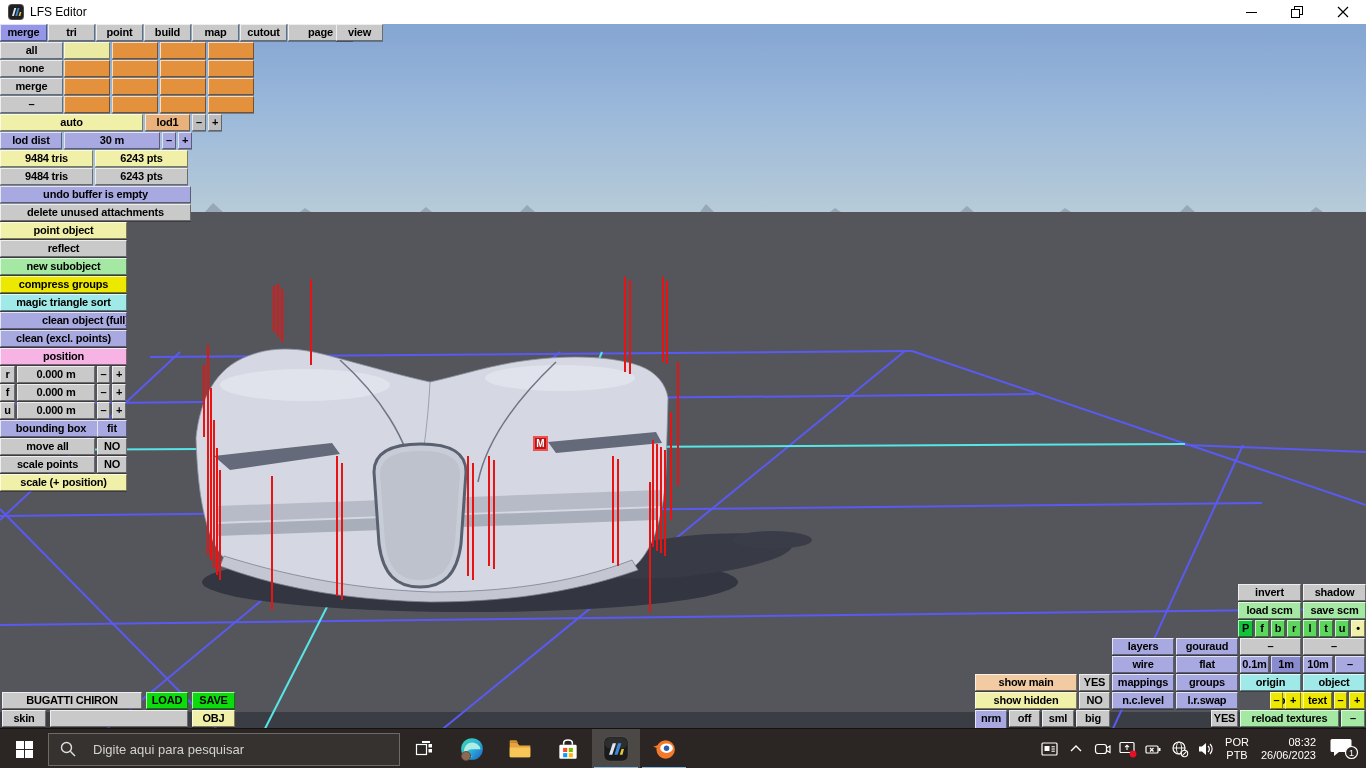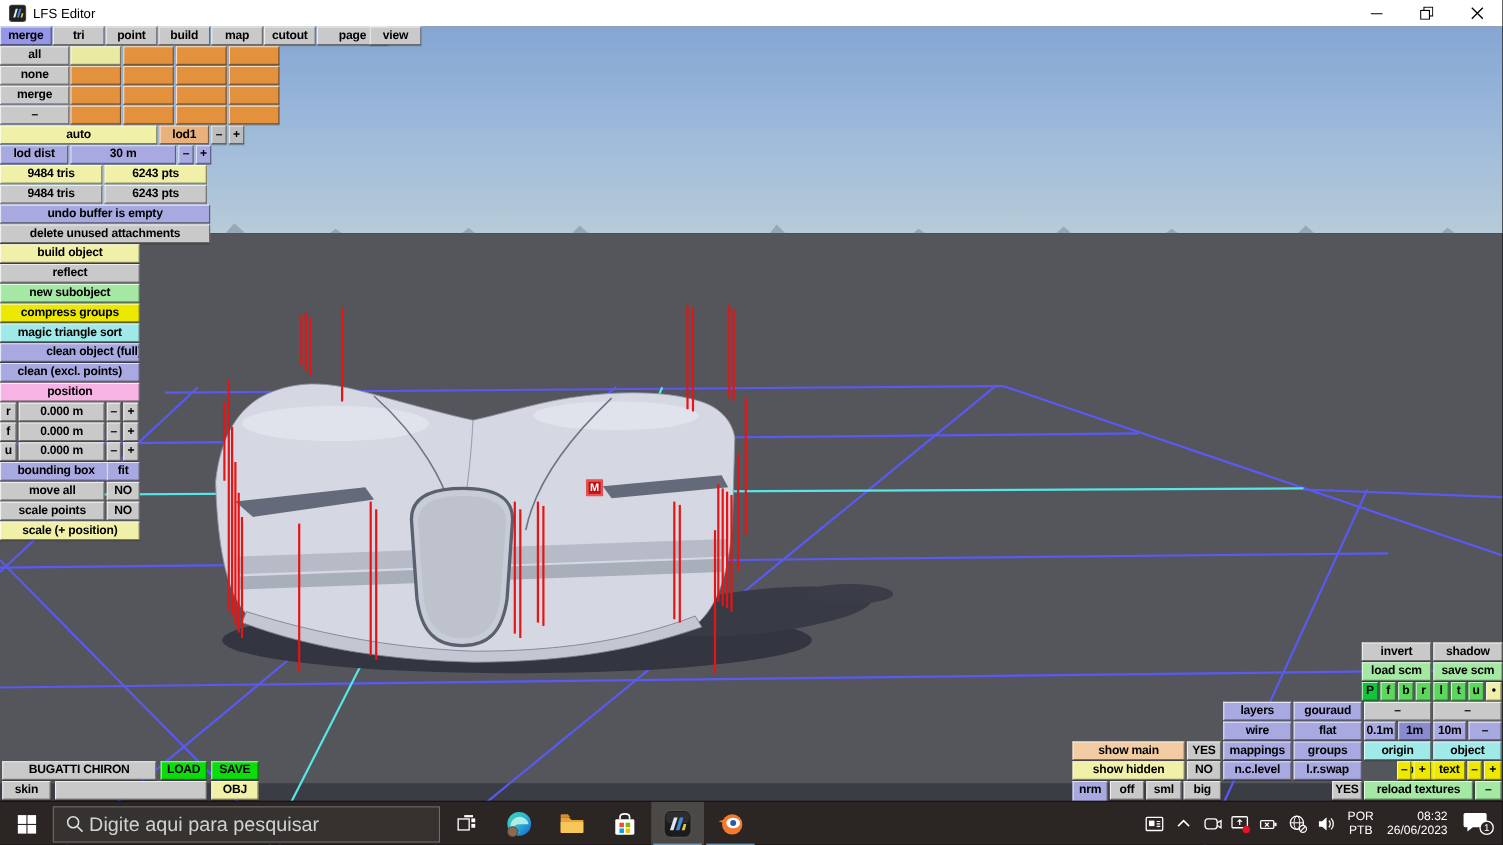--- a/index.html
+++ b/index.html
@@ -27,21 +27,21 @@
        box-shadow:0 1px 0 rgba(0,0,0,.3);}
   #m-badge{position:absolute;left:533px;top:436px;width:15px;height:15px;z-index:8;
        background:#b81616;border:2px solid #f05050;box-sizing:border-box;color:#fff;
        font:700 10px/11px "Liberation Sans",sans-serif;text-align:center;}
   
   #taskbar{position:absolute;left:0;top:728px;width:1366px;height:40px;background:#2b2623;
            border-top:1px solid #16120f;display:flex;align-items:center;z-index:50;}
   .tb-btn{height:40px;display:flex;align-items:center;justify-content:center;flex:none;}
   #tb-search{width:350px;height:31px;background:#36322f;border:1px solid #6e6a66;
              display:flex;align-items:center;flex:none;}
-  #tb-search span{font-size:18px;color:#d2d2d2;margin-left:4px;}
+  #tb-search span{font-size:13px;color:#d2d2d2;margin-left:16px;}
   .appbtn{width:48px;position:relative;}
   .appbtn.active{background:#4c4845;}
   .runline{position:absolute;bottom:0;left:2px;width:44px;height:2px;background:#7fb9e6;}
   #tray{margin-left:auto;display:flex;align-items:center;height:40px;}
   .trayicon{width:26px;height:40px;display:flex;align-items:center;justify-content:center;flex:none;}
   .traytext{color:#fff;font-size:11px;line-height:13px;text-align:center;margin:0 6px;}
   #clockblock{text-align:right;margin:0 6px;}
 </style>
 </head>
 <body>
@@ -185,21 +185,21 @@
       <div class="btn" style="left: 0px; top: 132px; width: 62px; height: 17px; background: rgb(169, 169, 226);">lod dist</div>
       <div class="btn" style="left: 64px; top: 132px; width: 96px; height: 17px; background: rgb(169, 169, 226);">30 m</div>
       <div class="btn" style="left: 162px; top: 132px; width: 14px; height: 17px; background: rgb(169, 169, 226);">–</div>
       <div class="btn" style="left: 178px; top: 132px; width: 14px; height: 17px; background: rgb(169, 169, 226);">+</div>
       <div class="btn" style="left: 0px; top: 150px; width: 93px; height: 17px; background: rgb(240, 240, 168);">9484 tris</div>
       <div class="btn" style="left: 95px; top: 150px; width: 93px; height: 17px; background: rgb(240, 240, 168);">6243 pts</div>
       <div class="btn" style="left: 0px; top: 168px; width: 93px; height: 17px; background: rgb(201, 201, 201);">9484 tris</div>
       <div class="btn" style="left: 95px; top: 168px; width: 93px; height: 17px; background: rgb(201, 201, 201);">6243 pts</div>
       <div class="btn" style="left: 0px; top: 186px; width: 191px; height: 17px; background: rgb(169, 169, 226);">undo buffer is empty</div>
       <div class="btn" style="left: 0px; top: 204px; width: 191px; height: 17px; background: rgb(201, 201, 201);">delete unused attachments</div>
-      <div class="btn" style="left: 0px; top: 222px; width: 127px; height: 17px; background: rgb(240, 240, 168);">build object</div>
+      <div class="btn" style="left: 0px; top: 222px; width: 127px; height: 17px; background: rgb(240, 240, 168);">point object</div>
       <div class="btn" style="left: 0px; top: 240px; width: 127px; height: 17px; background: rgb(201, 201, 201);">reflect</div>
       <div class="btn" style="left: 0px; top: 258px; width: 127px; height: 17px; background: rgb(164, 232, 164);">new subobject</div>
       <div class="btn" style="left: 0px; top: 276px; width: 127px; height: 17px; background: rgb(236, 232, 0);">compress groups</div>
       <div class="btn" style="left: 0px; top: 294px; width: 127px; height: 17px; background: rgb(159, 233, 233);">magic triangle sort</div>
       <div class="btn" style="left: 0px; top: 312px; width: 127px; height: 17px; background: rgb(169, 169, 226); padding-left: 41px;">clean object (full)</div>
       <div class="btn" style="left: 0px; top: 330px; width: 127px; height: 17px; background: rgb(169, 169, 226);">clean (excl. points)</div>
       <div class="btn" style="left: 0px; top: 348px; width: 127px; height: 17px; background: rgb(246, 179, 228);">position</div>
       <div class="btn" style="left: 0px; top: 366px; width: 15px; height: 17px; background: rgb(201, 201, 201);">r</div>
       <div class="btn" style="left: 17px; top: 366px; width: 78px; height: 17px; background: rgb(201, 201, 201);">0.000 m</div>
       <div class="btn" style="left: 97px; top: 366px; width: 13px; height: 17px; background: rgb(201, 201, 201);">–</div>

